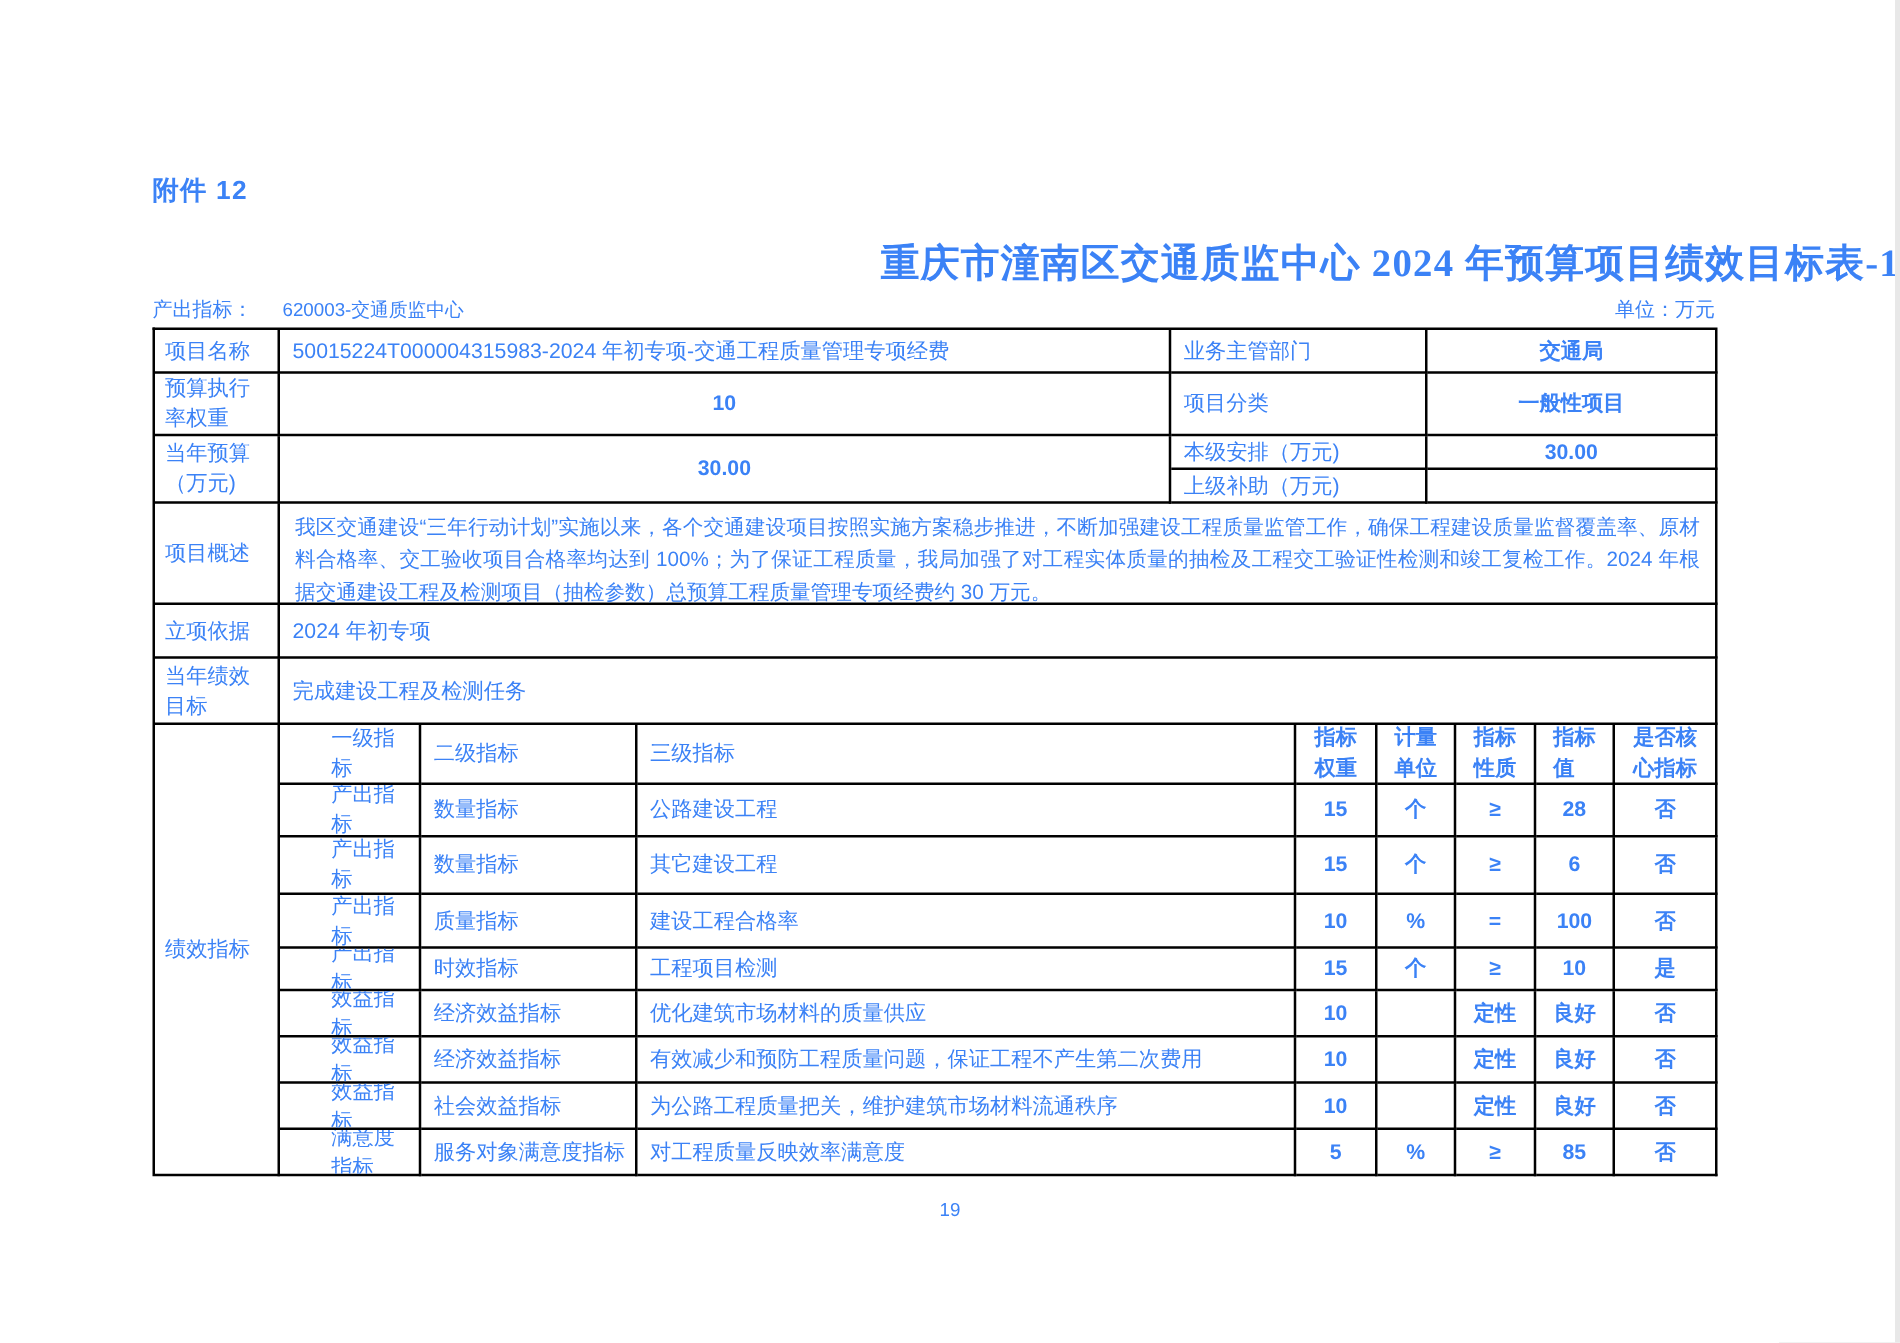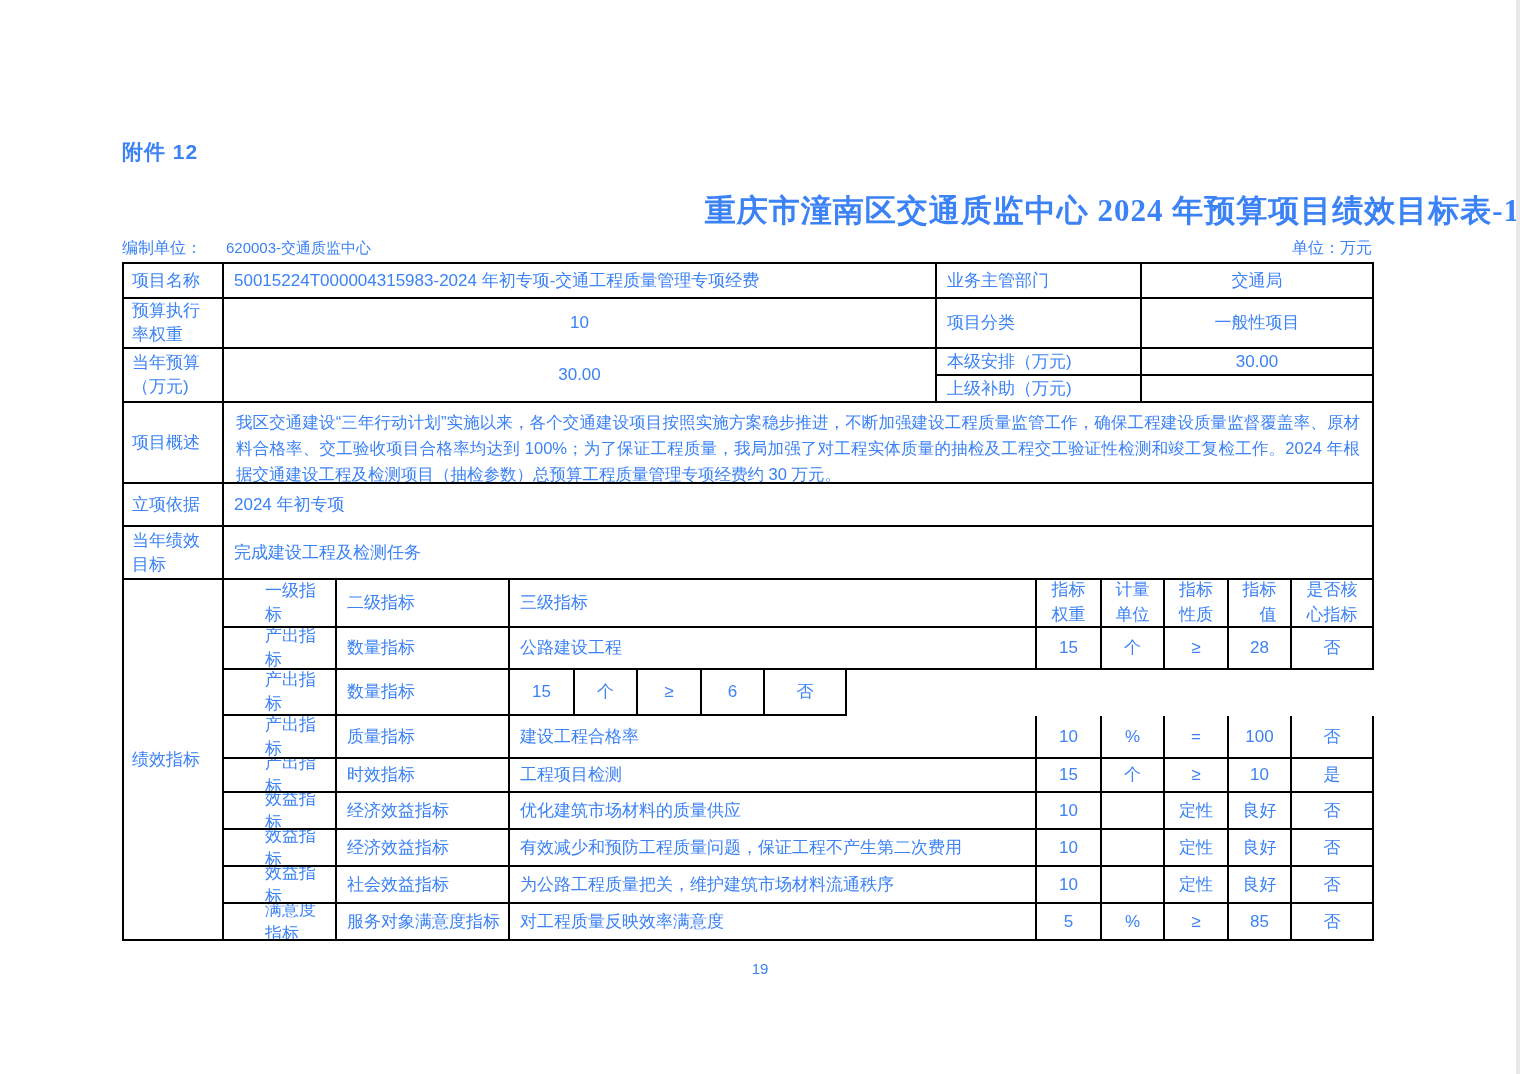--- a/index.html
+++ b/index.html
@@ -31,21 +31,21 @@
     border-top:2px solid #000;border-left:2px solid #000;
     font-size:17px;line-height:1.4;
   }
   .row{display:flex;}
   .cell{
     box-sizing:border-box;flex:none;
     border-right:2px solid #000;border-bottom:2px solid #000;
     display:flex;align-items:center;overflow:hidden;
   }
   .lab{padding-left:8px;padding-right:20px;white-space:pre-line;}
-  .ctr{justify-content:center;text-align:right;}
+  .ctr{justify-content:center;text-align:left;font-weight:bold;}
   .lft{padding-left:10px;padding-right:6px;}
   .blk{display:block;padding:6px 12px 4px 12px;text-align:justify;line-height:26px;font-size:16.5px;}
   .col{display:flex;flex-direction:column;flex:none;}
   
   .w-lab{width:100px;} .w-val{width:713px;} .w-mid{width:205px;} .w-rt{width:232px;} .w-rtwrap{width:437px;}
   .w-full{width:1150px;}
   
   .w-ind{width:1150px;}
   .ic0{width:113px;padding-left:41px;} .ic1{width:173px;} .ic2{width:527px;}
   .ic3{width:65px;} .ic4{width:63px;} .ic5{width:64px;} .ic6{width:63px;} .ic7{width:82px;}
@@ -66,21 +66,21 @@
 <body>
 
 <div id="page">
 
   <div class="attach">附件 12</div>
 
   <div class="doc-title">重庆市潼南区交通质监中心 2024 年预算项目绩效目标表-1</div>
 
   <div class="meta">
     <div class="left">
-      <span>编制单位：</span>
+      <span>产出指标：</span>
       <span class="pv">620003-交通质监中心</span>
     </div>
     <span>单位：万元</span>
   </div>
 
   <div class="tbl">
 
     <div class="row h1">
       <div class="cell lab w-lab h1">项目名称</div>
       <div class="cell lft w-val h1">50015224T000004315983-2024 年初专项-交通工程质量管理专项经费</div>
@@ -155,20 +155,21 @@
           <div class="cell ctr ir1 ic3">15</div>
           <div class="cell ctr ir1 ic4">个</div>
           <div class="cell ctr ir1 ic5">≥</div>
           <div class="cell ctr ir1 ic6">28</div>
           <div class="cell ctr ir1 ic7">否</div>
         </div>
 
         <div class="row ir2">
           <div class="cell lft ir2 ic0">产出指标</div>
           <div class="cell lft ir2 ic1">数量指标</div>
+          <div class="cell lft ir2 ic2">其它建设工程</div>
           <div class="cell ctr ir2 ic3">15</div>
           <div class="cell ctr ir2 ic4">个</div>
           <div class="cell ctr ir2 ic5">≥</div>
           <div class="cell ctr ir2 ic6">6</div>
           <div class="cell ctr ir2 ic7">否</div>
         </div>
 
         <div class="row ir3">
           <div class="cell lft ir3 ic0">产出指标</div>
           <div class="cell lft ir3 ic1">质量指标</div>

